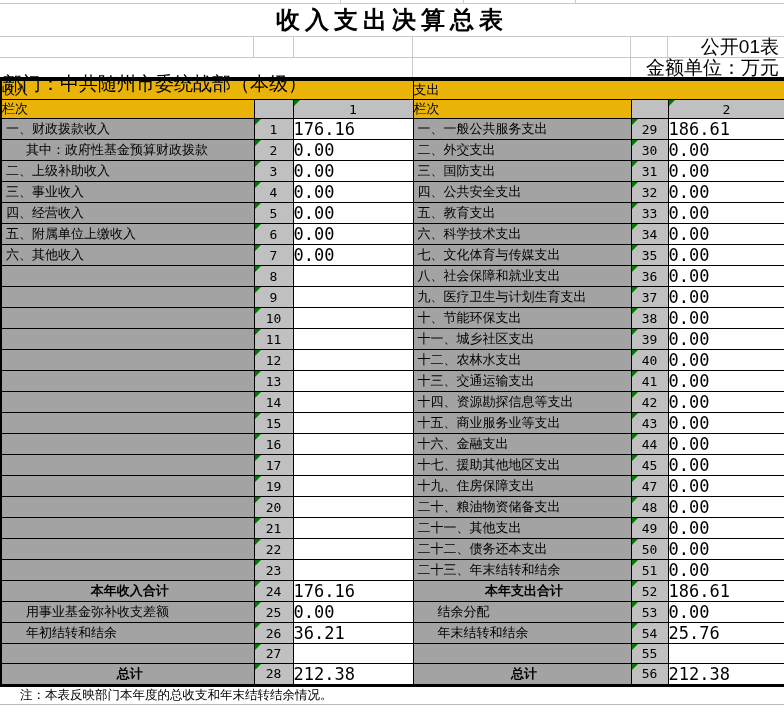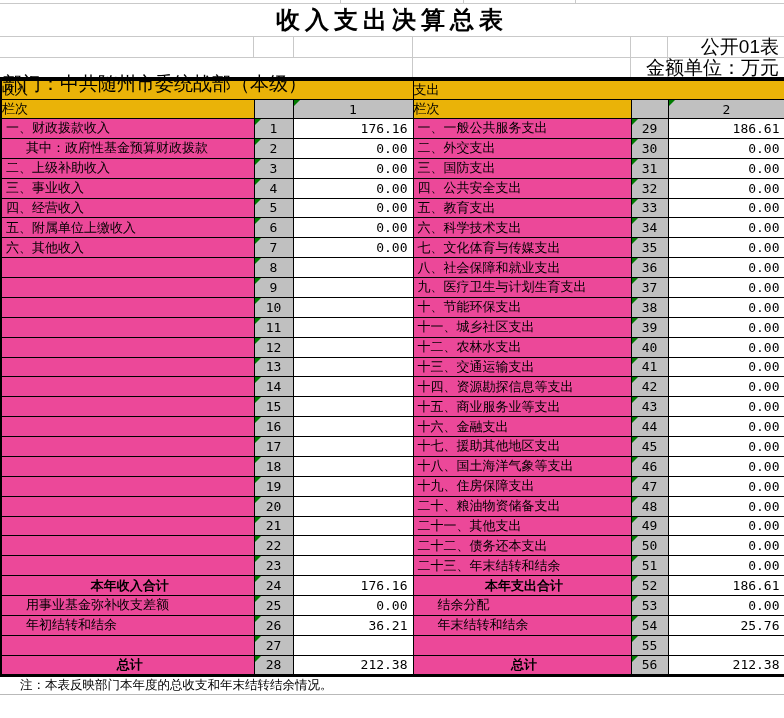--- a/index.html
+++ b/index.html
@@ -33,30 +33,30 @@
   td{
     border:1px solid #000;font-size:13px;overflow:hidden;
     white-space:nowrap;padding:0;vertical-align:middle;
   }
   tr.hrow1 td{height:18px;}
   tr.hrow2 td{height:18px;}
   tr.hrow3 td{height:18px;}
   tbody tr{height:19.89px;}
   .gray{background:#c0c0c0;}
   .hdr{text-align:left;background:#eab308;}
-  .item{text-align:left;padding-left:4px;background:#ec4899;}
+  .item{text-align:left;padding-left:4px;background:#a3a3a3;}
   .item.indent{padding-left:24px;}
   .item.total{text-align:center;font-weight:bold;padding-left:4px;}
   .rownum{
     text-align:center;position:relative;background:#c0c0c0;
     font-family:"DejaVu Sans Mono","Liberation Mono",monospace;font-size:13px;
   }
   .val{
-    text-align:right;padding-right:5px;background:#ffffff;
-    font-family:"DejaVu Sans Mono","Liberation Mono",monospace;font-size:13px;
+    padding-right:5px;background:#ffffff;
+    font-family:"DejaVu Sans Mono","Liberation Mono",monospace;font-size:17px;
   }
   .colidx{
     text-align:center;position:relative;background:#c0c0c0;
     font-family:"DejaVu Sans Mono","Liberation Mono",monospace;font-size:13px;
   }
   .tri{
     position:absolute;top:0;left:0;width:0;height:0;
     border-top:6px solid #007b00;border-right:6px solid transparent;
   }
   
@@ -248,28 +248,20 @@
       <tr>
         <td class="item"></td>
         <td class="rownum"><span class="tri"></span><span>17</span></td>
         <td class="val"></td>
         <td class="item">十七、援助其他地区支出</td>
         <td class="rownum"><span class="tri"></span><span>45</span></td>
         <td class="val">0.00</td>
       </tr>
       <tr>
         <td class="item"></td>
-        <td class="rownum"><span class="tri"></span><span>18</span></td>
-        <td class="val"></td>
-        <td class="item">十八、国土海洋气象等支出</td>
-        <td class="rownum"><span class="tri"></span><span>46</span></td>
-        <td class="val">0.00</td>
-      </tr>
-      <tr>
-        <td class="item"></td>
         <td class="rownum"><span class="tri"></span><span>19</span></td>
         <td class="val"></td>
         <td class="item">十九、住房保障支出</td>
         <td class="rownum"><span class="tri"></span><span>47</span></td>
         <td class="val">0.00</td>
       </tr>
       <tr>
         <td class="item"></td>
         <td class="rownum"><span class="tri"></span><span>20</span></td>
         <td class="val"></td>

